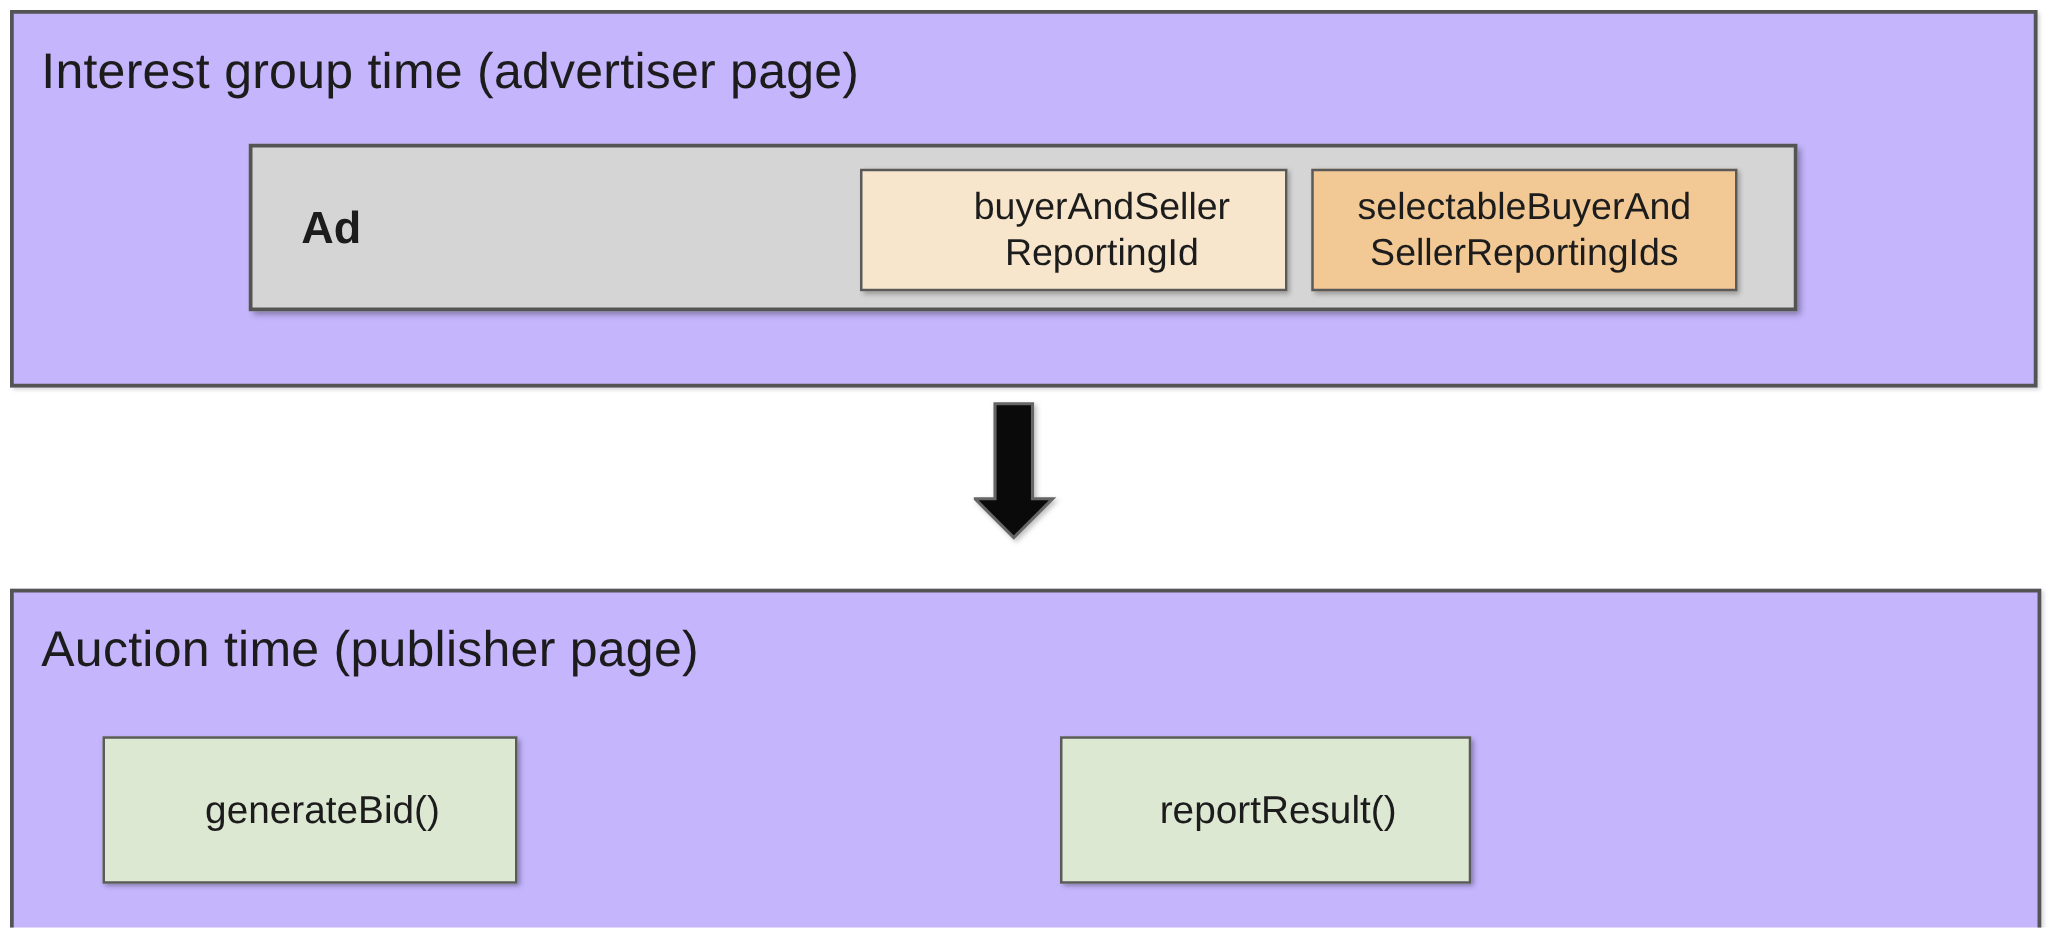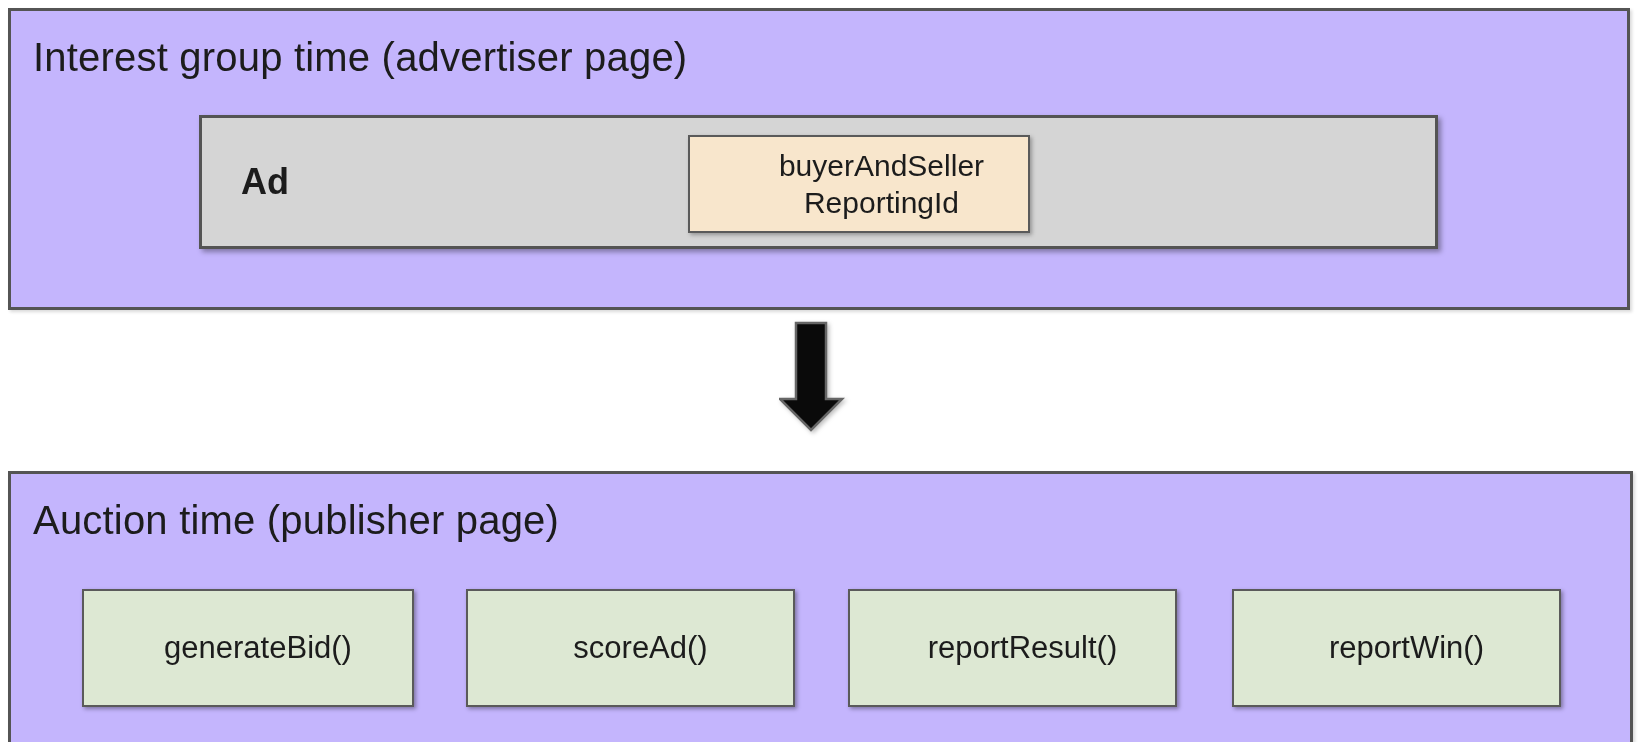--- a/index.html
+++ b/index.html
@@ -109,30 +109,30 @@
 <div class="outer-box" id="top-box">
   <div class="section-title">Interest group time (advertiser page)</div>
 
   <div id="ad-container">
     <div id="ad-label">Ad</div>
 
 
     <div class="prop-box prop-peach" id="prop-2">buyerAndSeller
 ReportingId</div>
 
+    <div class="prop-box prop-orange" id="prop-3">selectableBuyerAnd
+SellerReportingIds</div>
   </div>
 </div>
 
 <svg id="down-arrow" width="66" height="112" viewBox="0 0 66 112" aria-hidden="true">
   <polygon points="17,2 47,2 47,78 63,78 32,109 1,78 17,78" style="fill: var(--arrow-fill, #0a0a0a); stroke: #666666; stroke-width: 2.5; stroke-linejoin: miter;"></polygon>
 </svg>
 
 <div class="outer-box" id="bottom-box">
   <div class="section-title">Auction time (publisher page)</div>
 
   <div class="fn-box" id="fn-1">generateBid()</div>
 
-  <div class="fn-box" id="fn-2">scoreAd()</div>
 
   <div class="fn-box" id="fn-3">reportResult()</div>
 
-  <div class="fn-box" id="fn-4">reportWin()</div>
 </div>
 
 </body></html>

